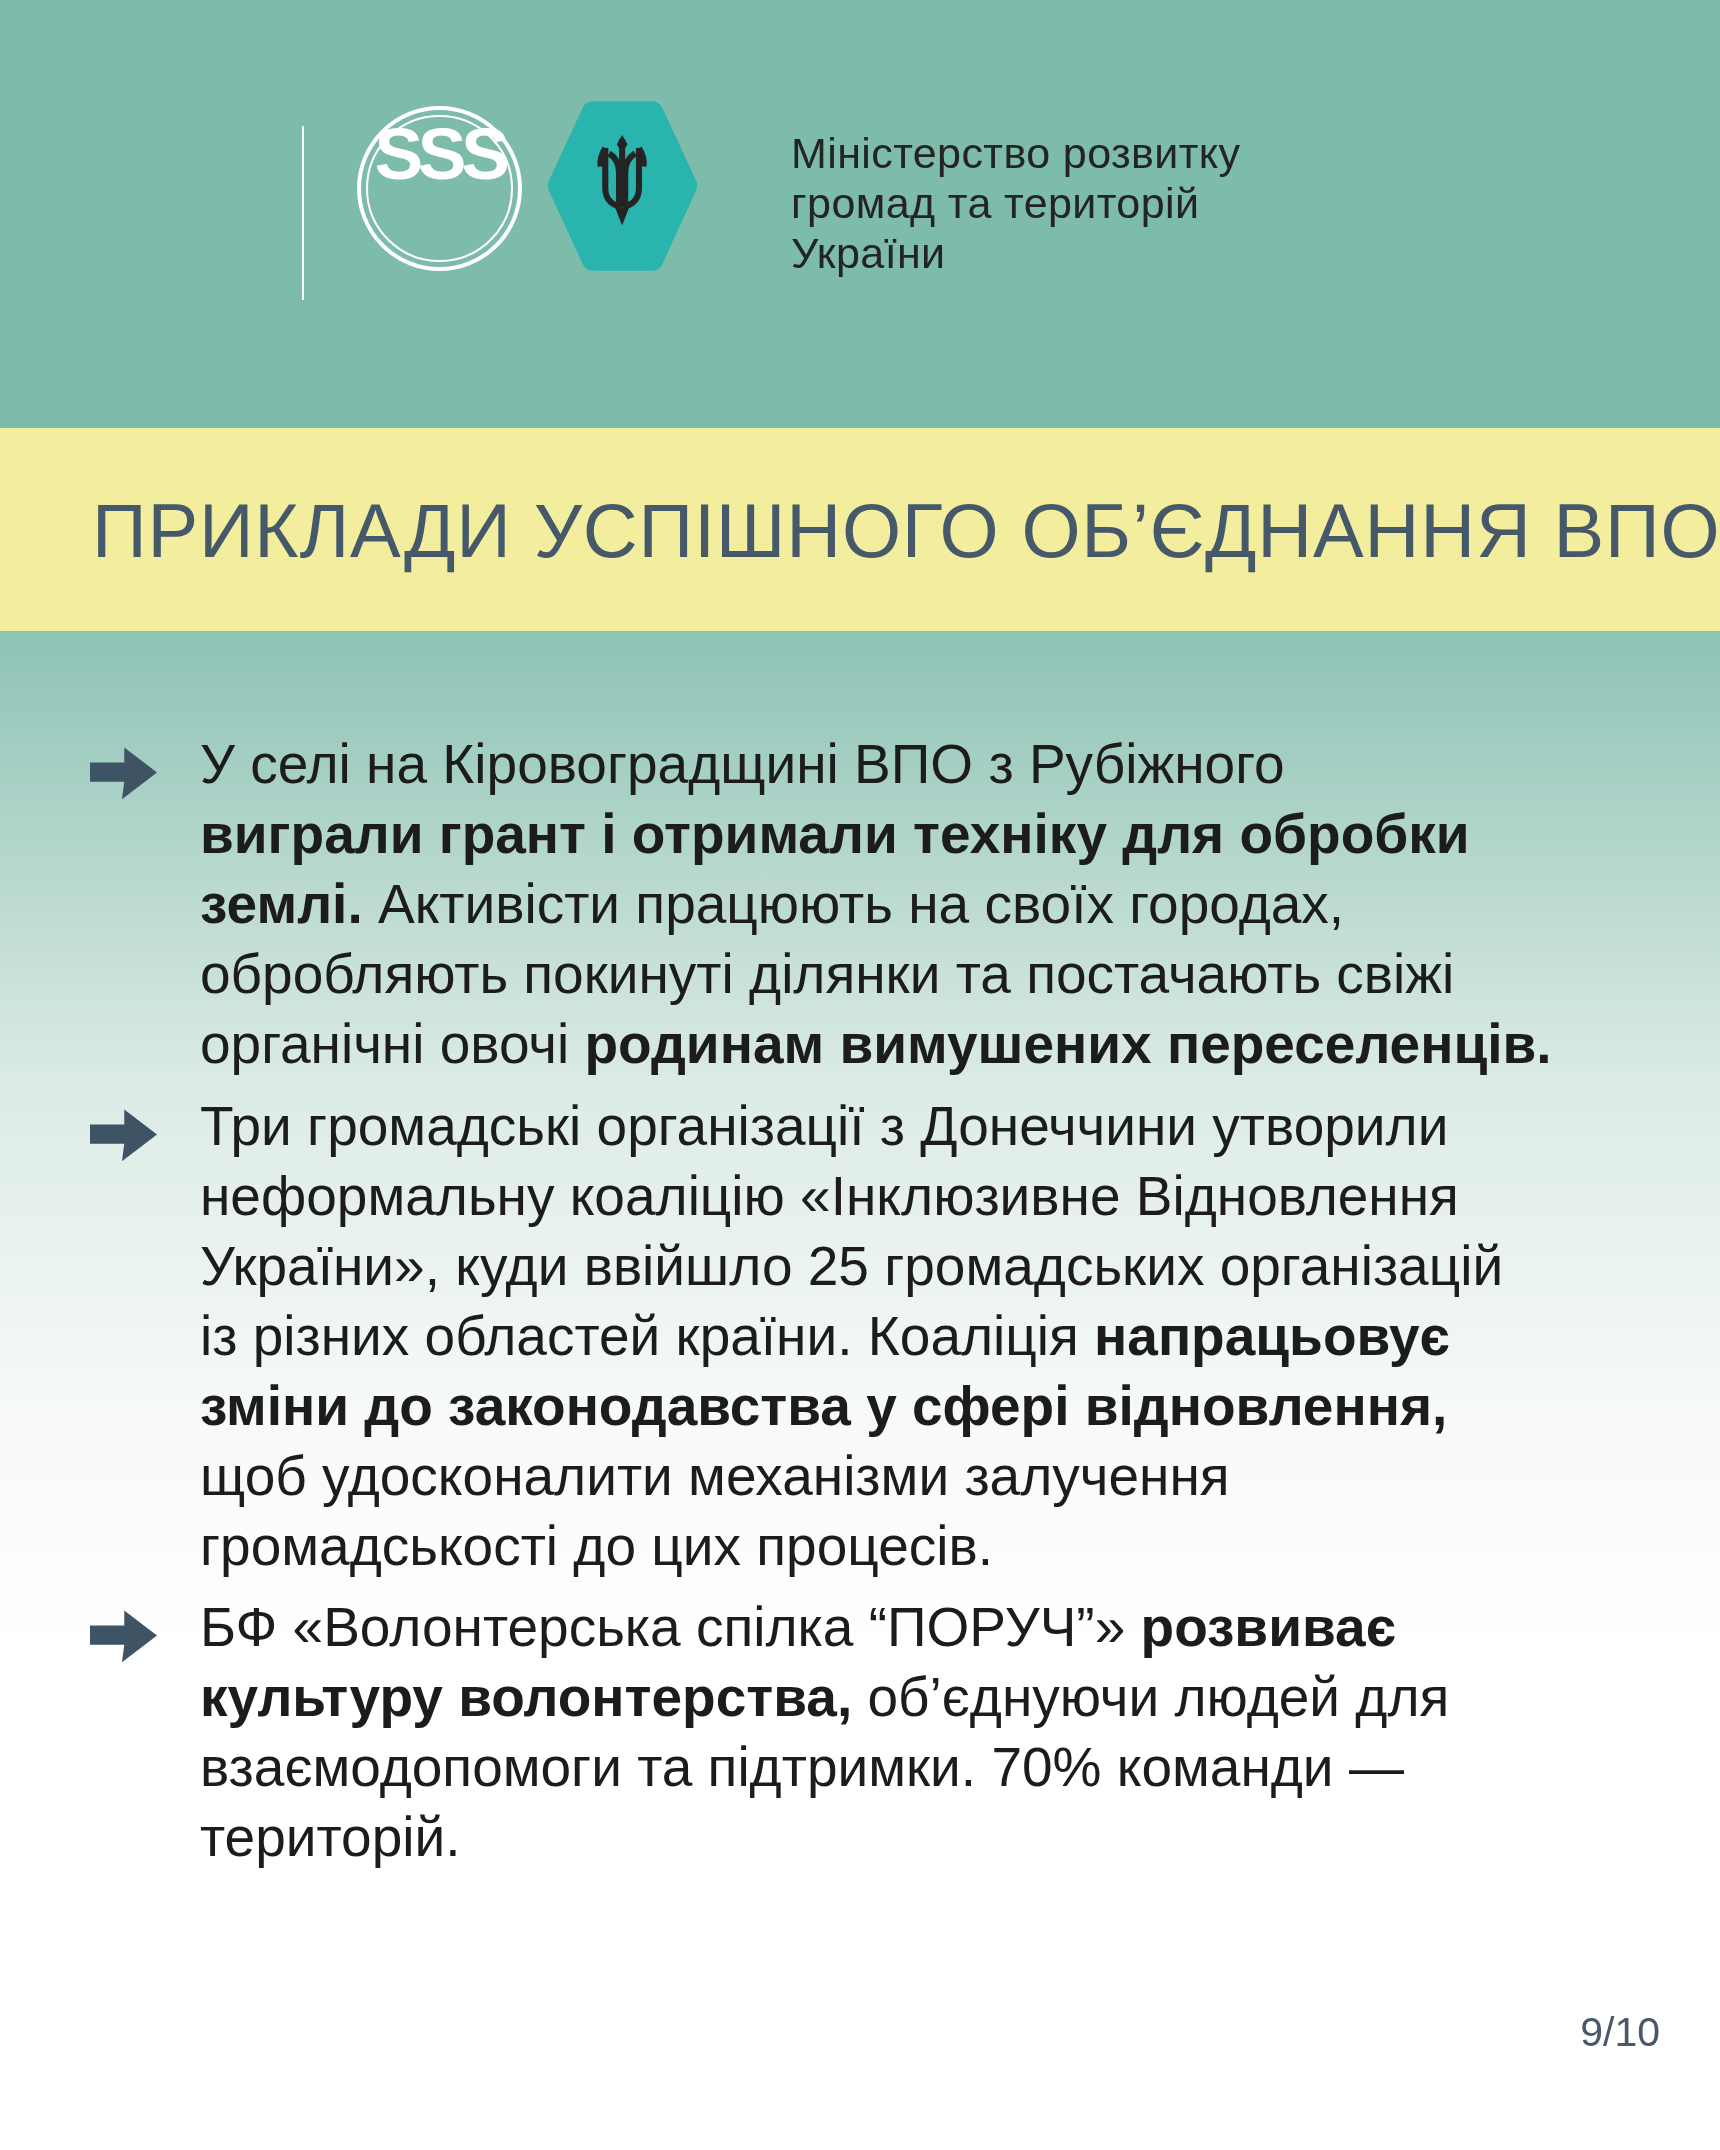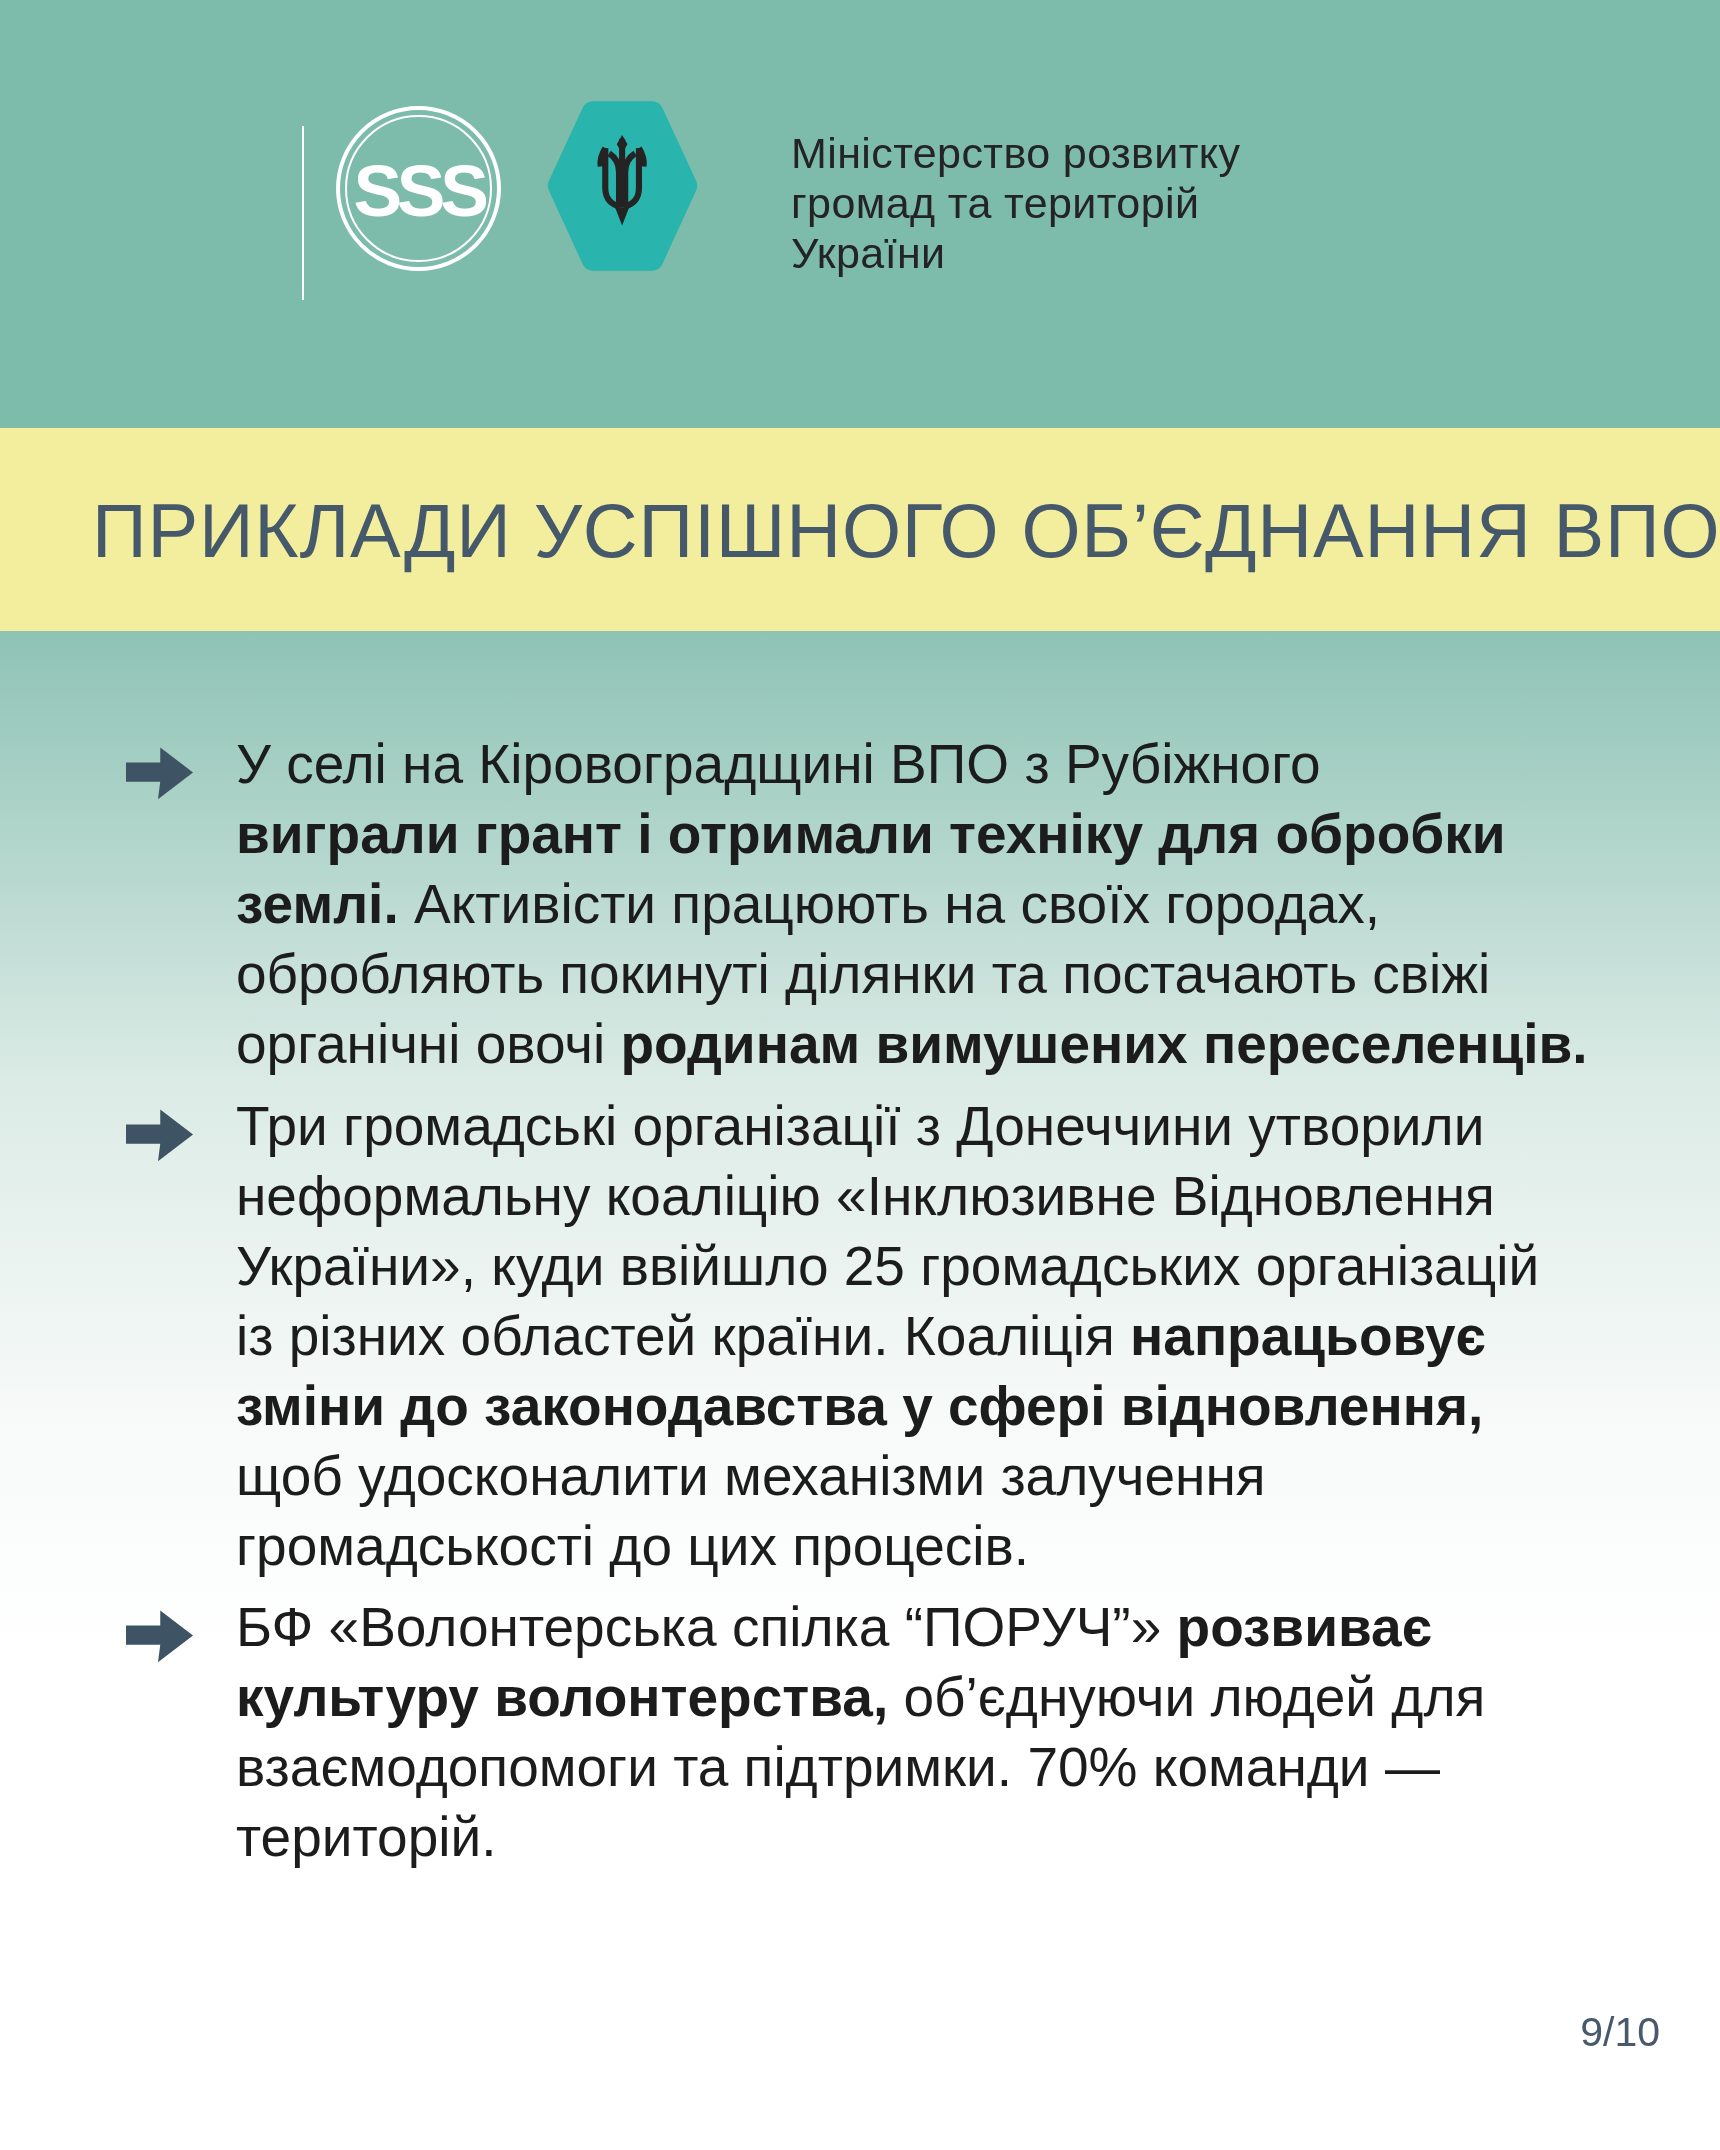--- a/index.html
+++ b/index.html
@@ -25,23 +25,23 @@
   }
   .unhcr-sub{
     font-size:17.6px;font-weight:700;line-height:20.6px;margin-top:6.1px;
     white-space:pre-line;
   }
   .header-divider{
     position:absolute;left:302px;top:126px;width:2.3px;height:174px;
     background:#ffffff;opacity:.95;
   }
   .sss-logo{
-    position:absolute;left:336px;top:106px;width:165px;height:165px;
+    position:absolute;left:357px;top:106px;width:165px;height:165px;
     border:4.6px solid #ffffff;border-radius:50%;
-    display:flex;align-items:center;justify-content:center;
+    display:flex;justify-content:center;
     box-sizing:border-box;
   }
   .sss-logo::before{
     content:"";position:absolute;inset:4.6px;border:2.3px solid #ffffff;border-radius:50%;
   }
   .sss-text{
     color:#ffffff;font-size:73px;font-weight:800;letter-spacing:-5.4px;
     transform:translateY(1.5px);
   }
   .ministry-hex{position:absolute;left:544px;top:95px;width:157px;height:182px;}
@@ -59,21 +59,21 @@
     position:absolute;left:92px;top:50%;transform:translateY(-50%);
     margin:0;font-size:76px;font-weight:300;letter-spacing:0.8px;
     color:var(--title-color,#46596b);white-space:nowrap;
   }
   
   .body{
     position:absolute;left:0;top:631px;width:1720px;height:1520px;
     background:linear-gradient(180deg,
       var(--body-grad-top,#8ec3b5) 0%,
       #dcebe6 30%, #f7faf9 52%, #ffffff 68%, #ffffff 100%);
-    padding-top:98px;box-sizing:border-box;padding-left:36px;
+    padding-top:98px;box-sizing:border-box;
   }
   .bullet{position:relative;margin-bottom:11.5px;}
   .arrow{position:absolute;left:90px;top:15.3px;width:67px;height:57px;}
   .arrow svg polygon{fill:var(--arrow-color,#3e5363);}
   .bullet-text{
     margin-left:200px;margin-right:46px;
     font-size:55px;line-height:70px;color:var(--text-color,#1c1c1c);
   }
   .bullet-text .b{font-weight:700;}
   .page-indicator{

